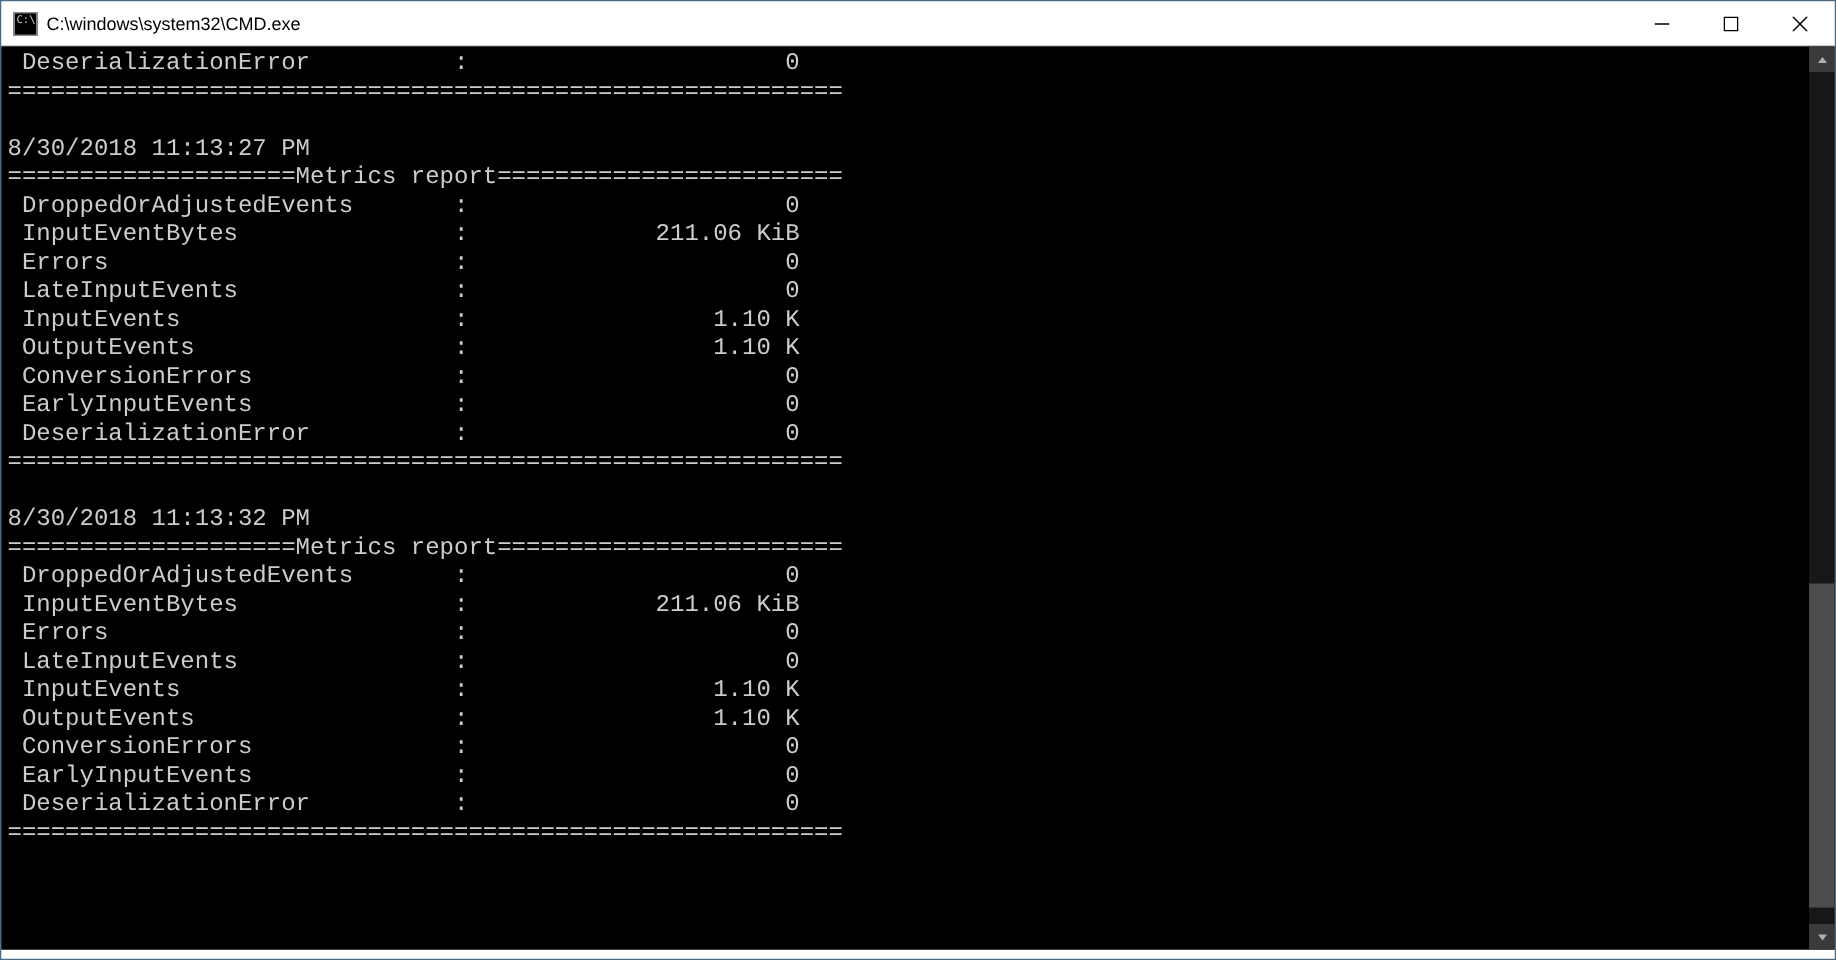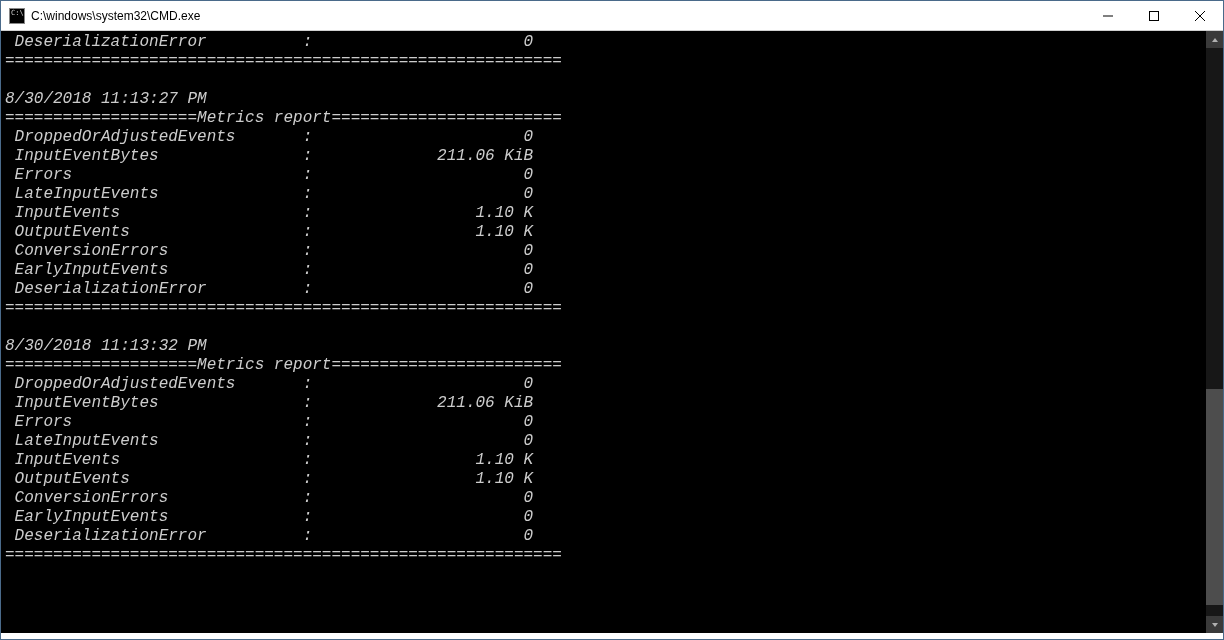--- a/index.html
+++ b/index.html
@@ -60,21 +60,20 @@
     color: #000;
     cursor: default;
   }
   .win-btn svg { width: 10px; height: 10px; stroke: currentColor; fill: none; stroke-width: 1; }
 
   .client-area {
     flex: 1 1 auto;
     display: flex;
     background: #000;
     position: relative;
-    font-style: italic;
   }
   .console {
     flex: 1 1 auto;
     background: #000;
     color: #cccccc;
     font-family: Consolas, "Courier New", monospace;
     font-size: 16px;
     line-height: 19px;
     white-space: pre;
     padding: 2px 0 0 4px;

